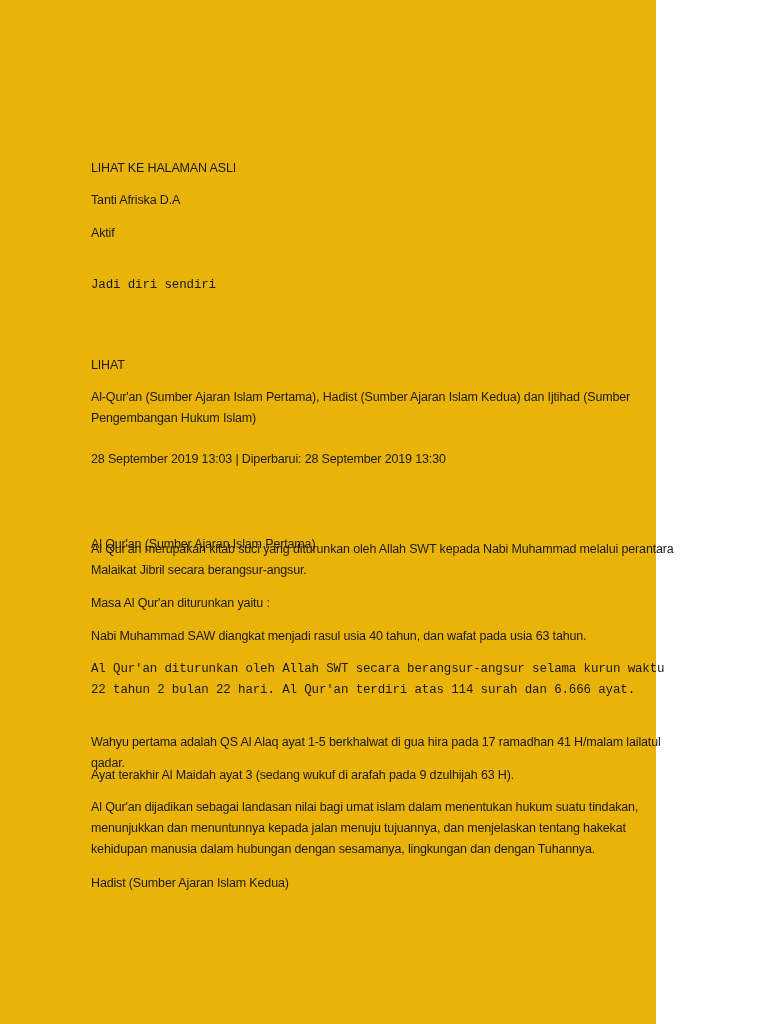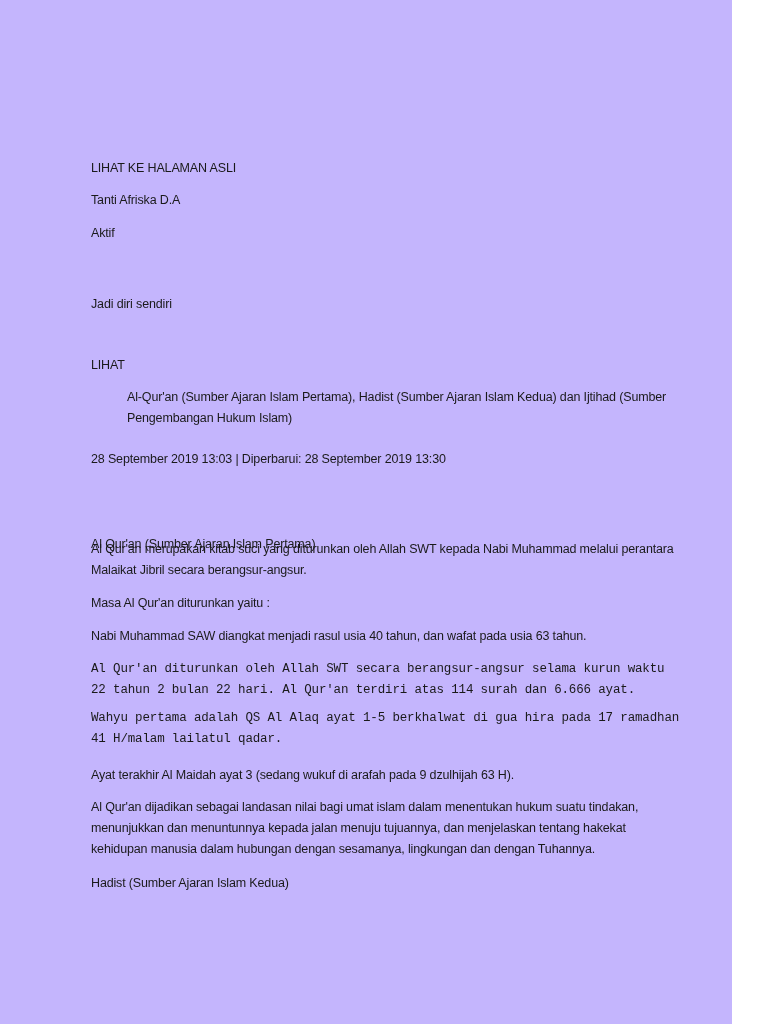--- a/index.html
+++ b/index.html
@@ -12,23 +12,23 @@
       height: 1024px;
       overflow: hidden;
       position: relative;
       font-family: "Liberation Sans", "DejaVu Sans", sans-serif;
       color: #1a1a1a;
     }
     .page {
       position: absolute;
       left: 0;
       top: 0;
-      width: 732px;
+      width: 656px;
       height: 1024px;
-      background: #c4b5fd;
+      background: #eab308;
     }
     .p {
       position: absolute;
       left: 91px;
       width: 590px;
       font-size: 12.5px;
       line-height: 21px;
       letter-spacing: -0.15px;
       white-space: normal;
       margin: 0;
@@ -38,39 +38,39 @@
 <body>
 
 <div class="page">
 
   <p class="p" style="top:158px;">LIHAT KE HALAMAN ASLI</p>
 
   <p class="p" style="top:190px;">Tanti Afriska D.A</p>
 
   <p class="p" style="top:223px;">Aktif</p>
 
-  <p class="p" style="top:294px;">Jadi diri sendiri</p>
+  <p class="p" style="top:275px;font-family:Liberation Mono, monospace;">Jadi diri sendiri</p>
 
   <p class="p" style="top:355px;">LIHAT</p>
 
-  <p class="p" style="top:387px;margin-left:36px;">Al-Qur'an (Sumber Ajaran Islam Pertama), Hadist (Sumber Ajaran Islam Kedua) dan Ijtihad (Sumber Pengembangan Hukum Islam)</p>
+  <p class="p" style="top:387px;">Al-Qur'an (Sumber Ajaran Islam Pertama), Hadist (Sumber Ajaran Islam Kedua) dan Ijtihad (Sumber Pengembangan Hukum Islam)</p>
 
   <p class="p" style="top:449px;">28 September 2019   13:03 | Diperbarui: 28 September 2019   13:30</p>
 
   <p class="p" style="top:506px;margin-top:28px;">Al Qur'an (Sumber Ajaran Islam Pertama)</p>
 
   <p class="p" style="top:593px;">Masa Al Qur'an diturunkan yaitu :</p>
 
   <p class="p" style="top:539px;">Al Qur'an merupakan kitab suci yang diturunkan oleh Allah SWT kepada Nabi Muhammad melalui perantara Malaikat Jibril secara berangsur-angsur.</p>
 
   <p class="p" style="top:626px;">Nabi Muhammad SAW diangkat menjadi rasul usia 40 tahun, dan wafat pada usia 63 tahun.</p>
 
   <p class="p" style="top:659px;font-family:Liberation Mono, monospace;">Al Qur'an diturunkan oleh Allah SWT secara berangsur-angsur selama kurun waktu 22 tahun 2 bulan 22 hari. Al Qur'an terdiri atas 114 surah dan 6.666 ayat.</p>
 
-  <p class="p" style="top:708px;font-family:Liberation Mono, monospace;">Wahyu pertama adalah QS Al Alaq ayat 1-5 berkhalwat di gua hira pada 17 ramadhan 41 H/malam lailatul qadar.</p>
+  <p class="p" style="top:732px;">Wahyu pertama adalah QS Al Alaq ayat 1-5 berkhalwat di gua hira pada 17 ramadhan 41 H/malam lailatul qadar.</p>
 
   <p class="p" style="top:765px;">Ayat terakhir Al Maidah ayat 3 (sedang wukuf di arafah pada 9 dzulhijah 63 H).</p>
 
   <p class="p" style="top:873px;">Hadist (Sumber Ajaran Islam Kedua)</p>
 
   <p class="p" style="top:797px;">Al Qur'an dijadikan sebagai landasan nilai bagi umat islam dalam menentukan hukum suatu tindakan, menunjukkan dan menuntunnya kepada jalan menuju tujuannya, dan menjelaskan tentang hakekat kehidupan manusia dalam hubungan dengan sesamanya, lingkungan dan dengan Tuhannya.</p>
 
 </div>
 
 </body></html>

